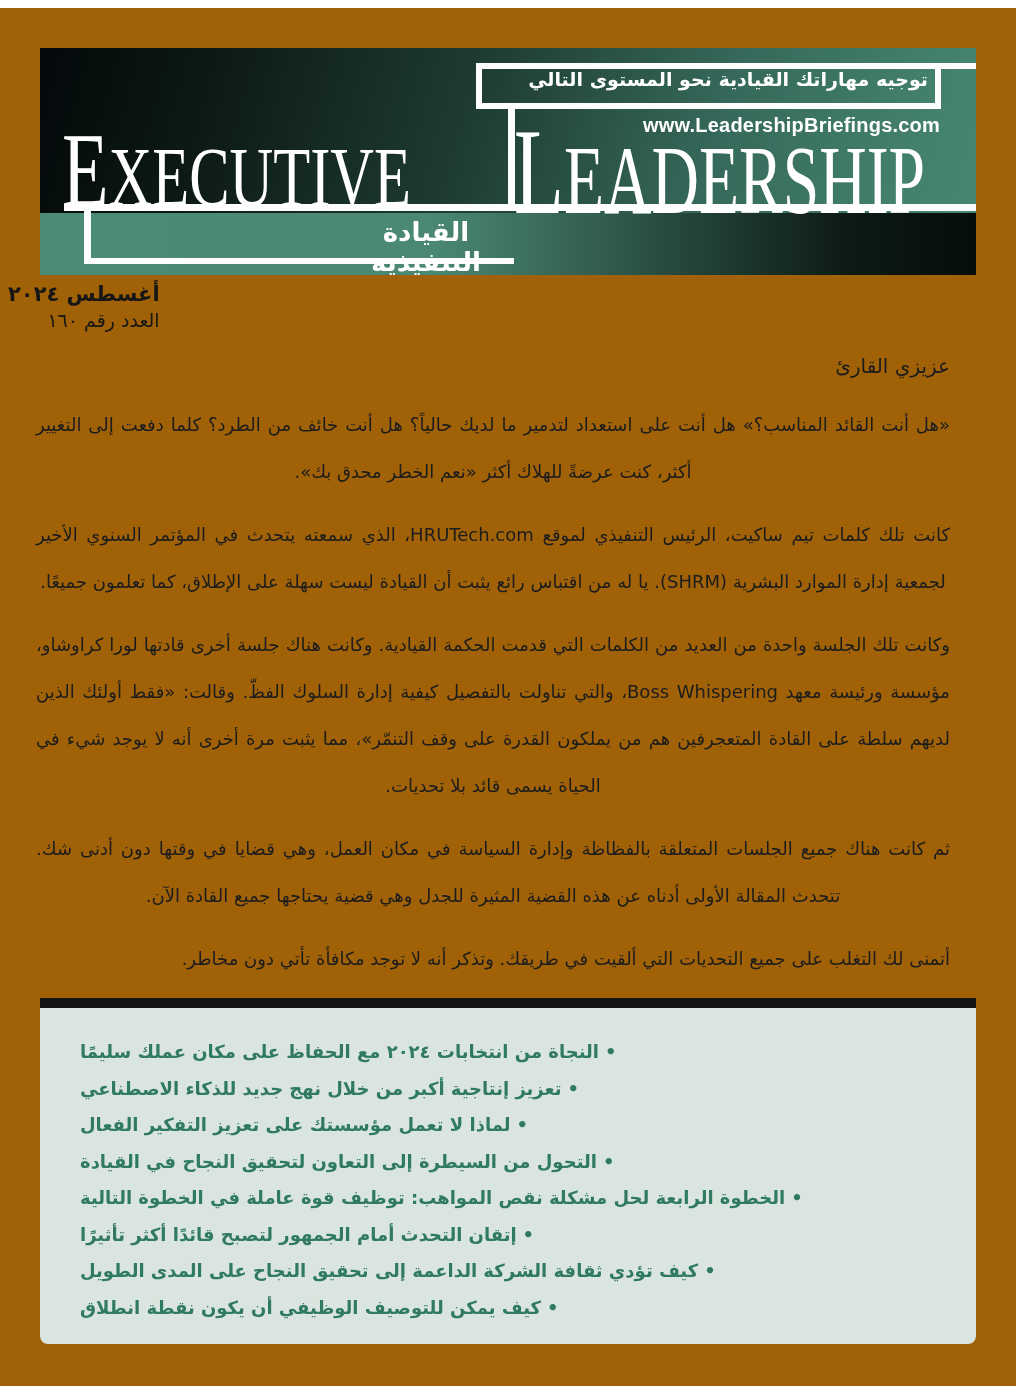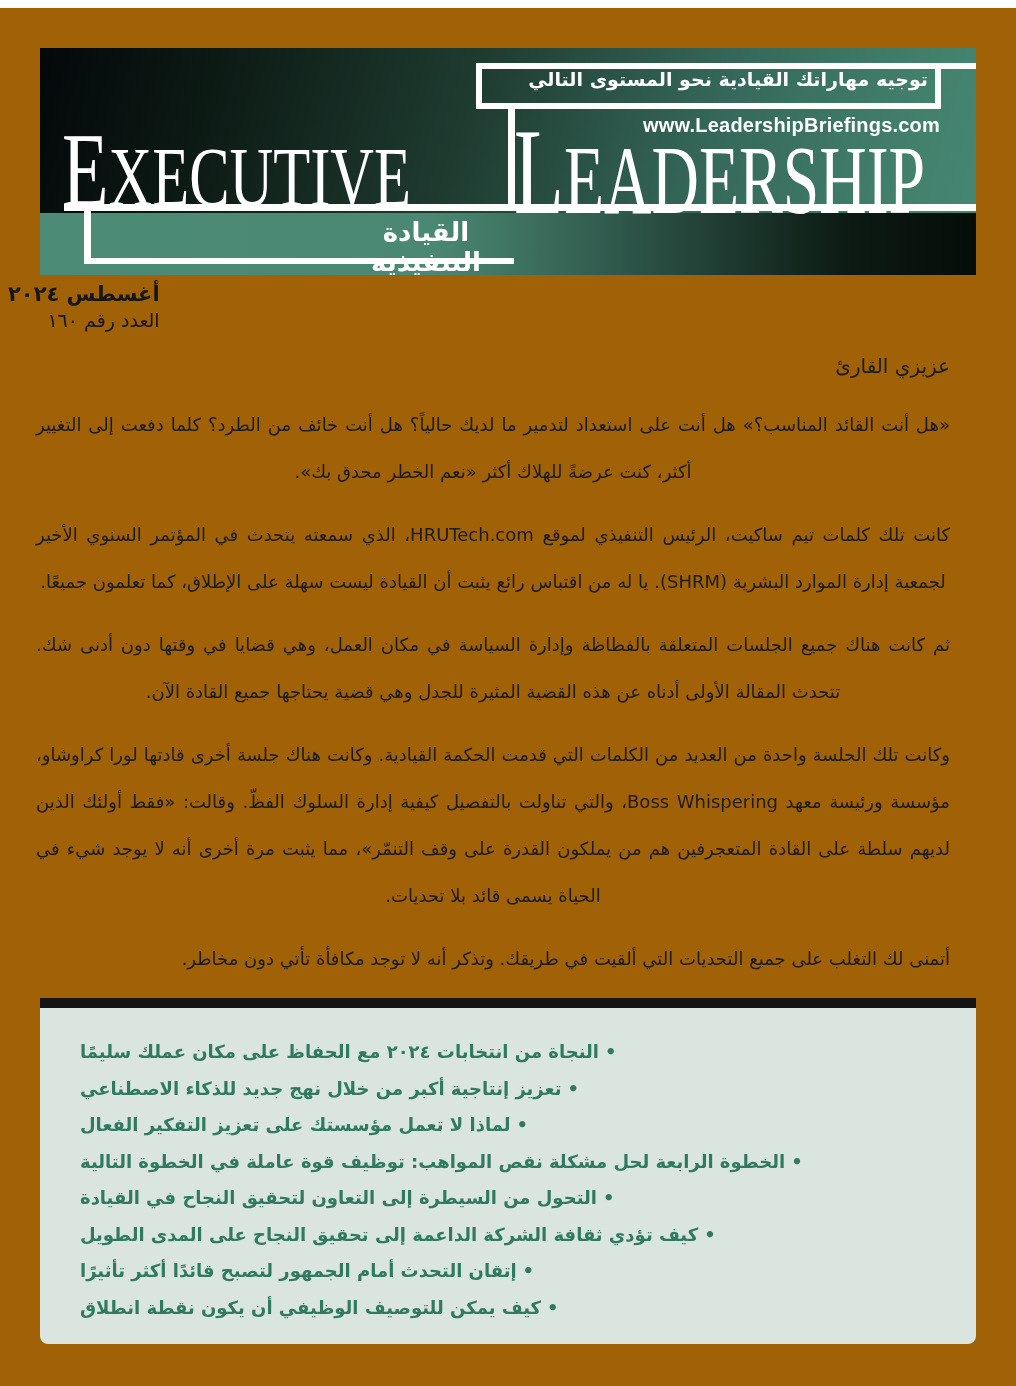--- a/index.html
+++ b/index.html
@@ -108,33 +108,33 @@
       <div class="issue-month">أغسطس ٢٠٢٤</div>
       <div class="issue-number">العدد رقم ١٦٠</div>
     </div>
   </div>
 
   <main class="letter">
     <div class="greeting">عزيزي القارئ</div>
     <div class="paras" id="paras">
         <p class="para">«هل أنت القائد المناسب؟» هل أنت على استعداد لتدمير ما لديك حالياً؟ هل أنت خائف من الطرد؟ كلما دفعت إلى التغيير أكثر، كنت عرضةً للهلاك أكثر «نعم الخطر محدق بك».</p>
         <p class="para">كانت تلك كلمات تيم ساكيت، الرئيس التنفيذي لموقع HRUTech.com، الذي سمعته يتحدث في المؤتمر السنوي الأخير لجمعية إدارة الموارد البشرية (SHRM). يا له من اقتباس رائع يثبت أن القيادة ليست سهلة على الإطلاق، كما تعلمون جميعًا.</p>
+        <p class="para">وكانت تلك الجلسة واحدة من العديد من الكلمات التي قدمت الحكمة القيادية. وكانت هناك جلسة أخرى قادتها لورا كراوشاو، مؤسسة ورئيسة معهد Boss Whispering، والتي تناولت بالتفصيل كيفية إدارة السلوك الفظّ. وقالت: «فقط أولئك الذين لديهم سلطة على القادة المتعجرفين هم من يملكون القدرة على وقف التنمّر»، مما يثبت مرة أخرى أنه لا يوجد شيء في الحياة يسمى قائد بلا تحديات.</p>
         <p class="para">ثم كانت هناك جميع الجلسات المتعلقة بالفظاظة وإدارة السياسة في مكان العمل، وهي قضايا في وقتها دون أدنى شك. تتحدث المقالة الأولى أدناه عن هذه القضية المثيرة للجدل وهي قضية يحتاجها جميع القادة الآن.</p>
-        <p class="para">وكانت تلك الجلسة واحدة من العديد من الكلمات التي قدمت الحكمة القيادية. وكانت هناك جلسة أخرى قادتها لورا كراوشاو، مؤسسة ورئيسة معهد Boss Whispering، والتي تناولت بالتفصيل كيفية إدارة السلوك الفظّ. وقالت: «فقط أولئك الذين لديهم سلطة على القادة المتعجرفين هم من يملكون القدرة على وقف التنمّر»، مما يثبت مرة أخرى أنه لا يوجد شيء في الحياة يسمى قائد بلا تحديات.</p>
         <p class="para">أتمنى لك التغلب على جميع التحديات التي ألقيت في طريقك. وتذكر أنه لا توجد مكافأة تأتي دون مخاطر.</p>
       </div>
   </main>
 
   <div class="toc-topbar"></div>
   <section class="toc-box">
     <ul class="toc-list" id="toc-list">
         <li class="toc-item"><span class="bullet">•</span><span>النجاة من انتخابات ٢٠٢٤ مع الحفاظ على مكان عملك سليمًا</span></li>
         <li class="toc-item"><span class="bullet">•</span><span>تعزيز إنتاجية أكبر من خلال نهج جديد للذكاء الاصطناعي</span></li>
         <li class="toc-item"><span class="bullet">•</span><span>لماذا لا تعمل مؤسستك على تعزيز التفكير الفعال</span></li>
+        <li class="toc-item"><span class="bullet">•</span><span>التحول من السيطرة إلى التعاون لتحقيق النجاح في القيادة</span></li>
         <li class="toc-item"><span class="bullet">•</span><span>الخطوة الرابعة لحل مشكلة نقص المواهب: توظيف قوة عاملة في الخطوة التالية</span></li>
-        <li class="toc-item"><span class="bullet">•</span><span>التحول من السيطرة إلى التعاون لتحقيق النجاح في القيادة</span></li>
+        <li class="toc-item"><span class="bullet">•</span><span>إتقان التحدث أمام الجمهور لتصبح قائدًا أكثر تأثيرًا</span></li>
         <li class="toc-item"><span class="bullet">•</span><span>كيف تؤدي ثقافة الشركة الداعمة إلى تحقيق النجاح على المدى الطويل</span></li>
-        <li class="toc-item"><span class="bullet">•</span><span>إتقان التحدث أمام الجمهور لتصبح قائدًا أكثر تأثيرًا</span></li>
         <li class="toc-item"><span class="bullet">•</span><span>كيف يمكن للتوصيف الوظيفي أن يكون نقطة انطلاق</span></li>
       </ul>
   </section>
 
 </div>
 
 </body></html>

